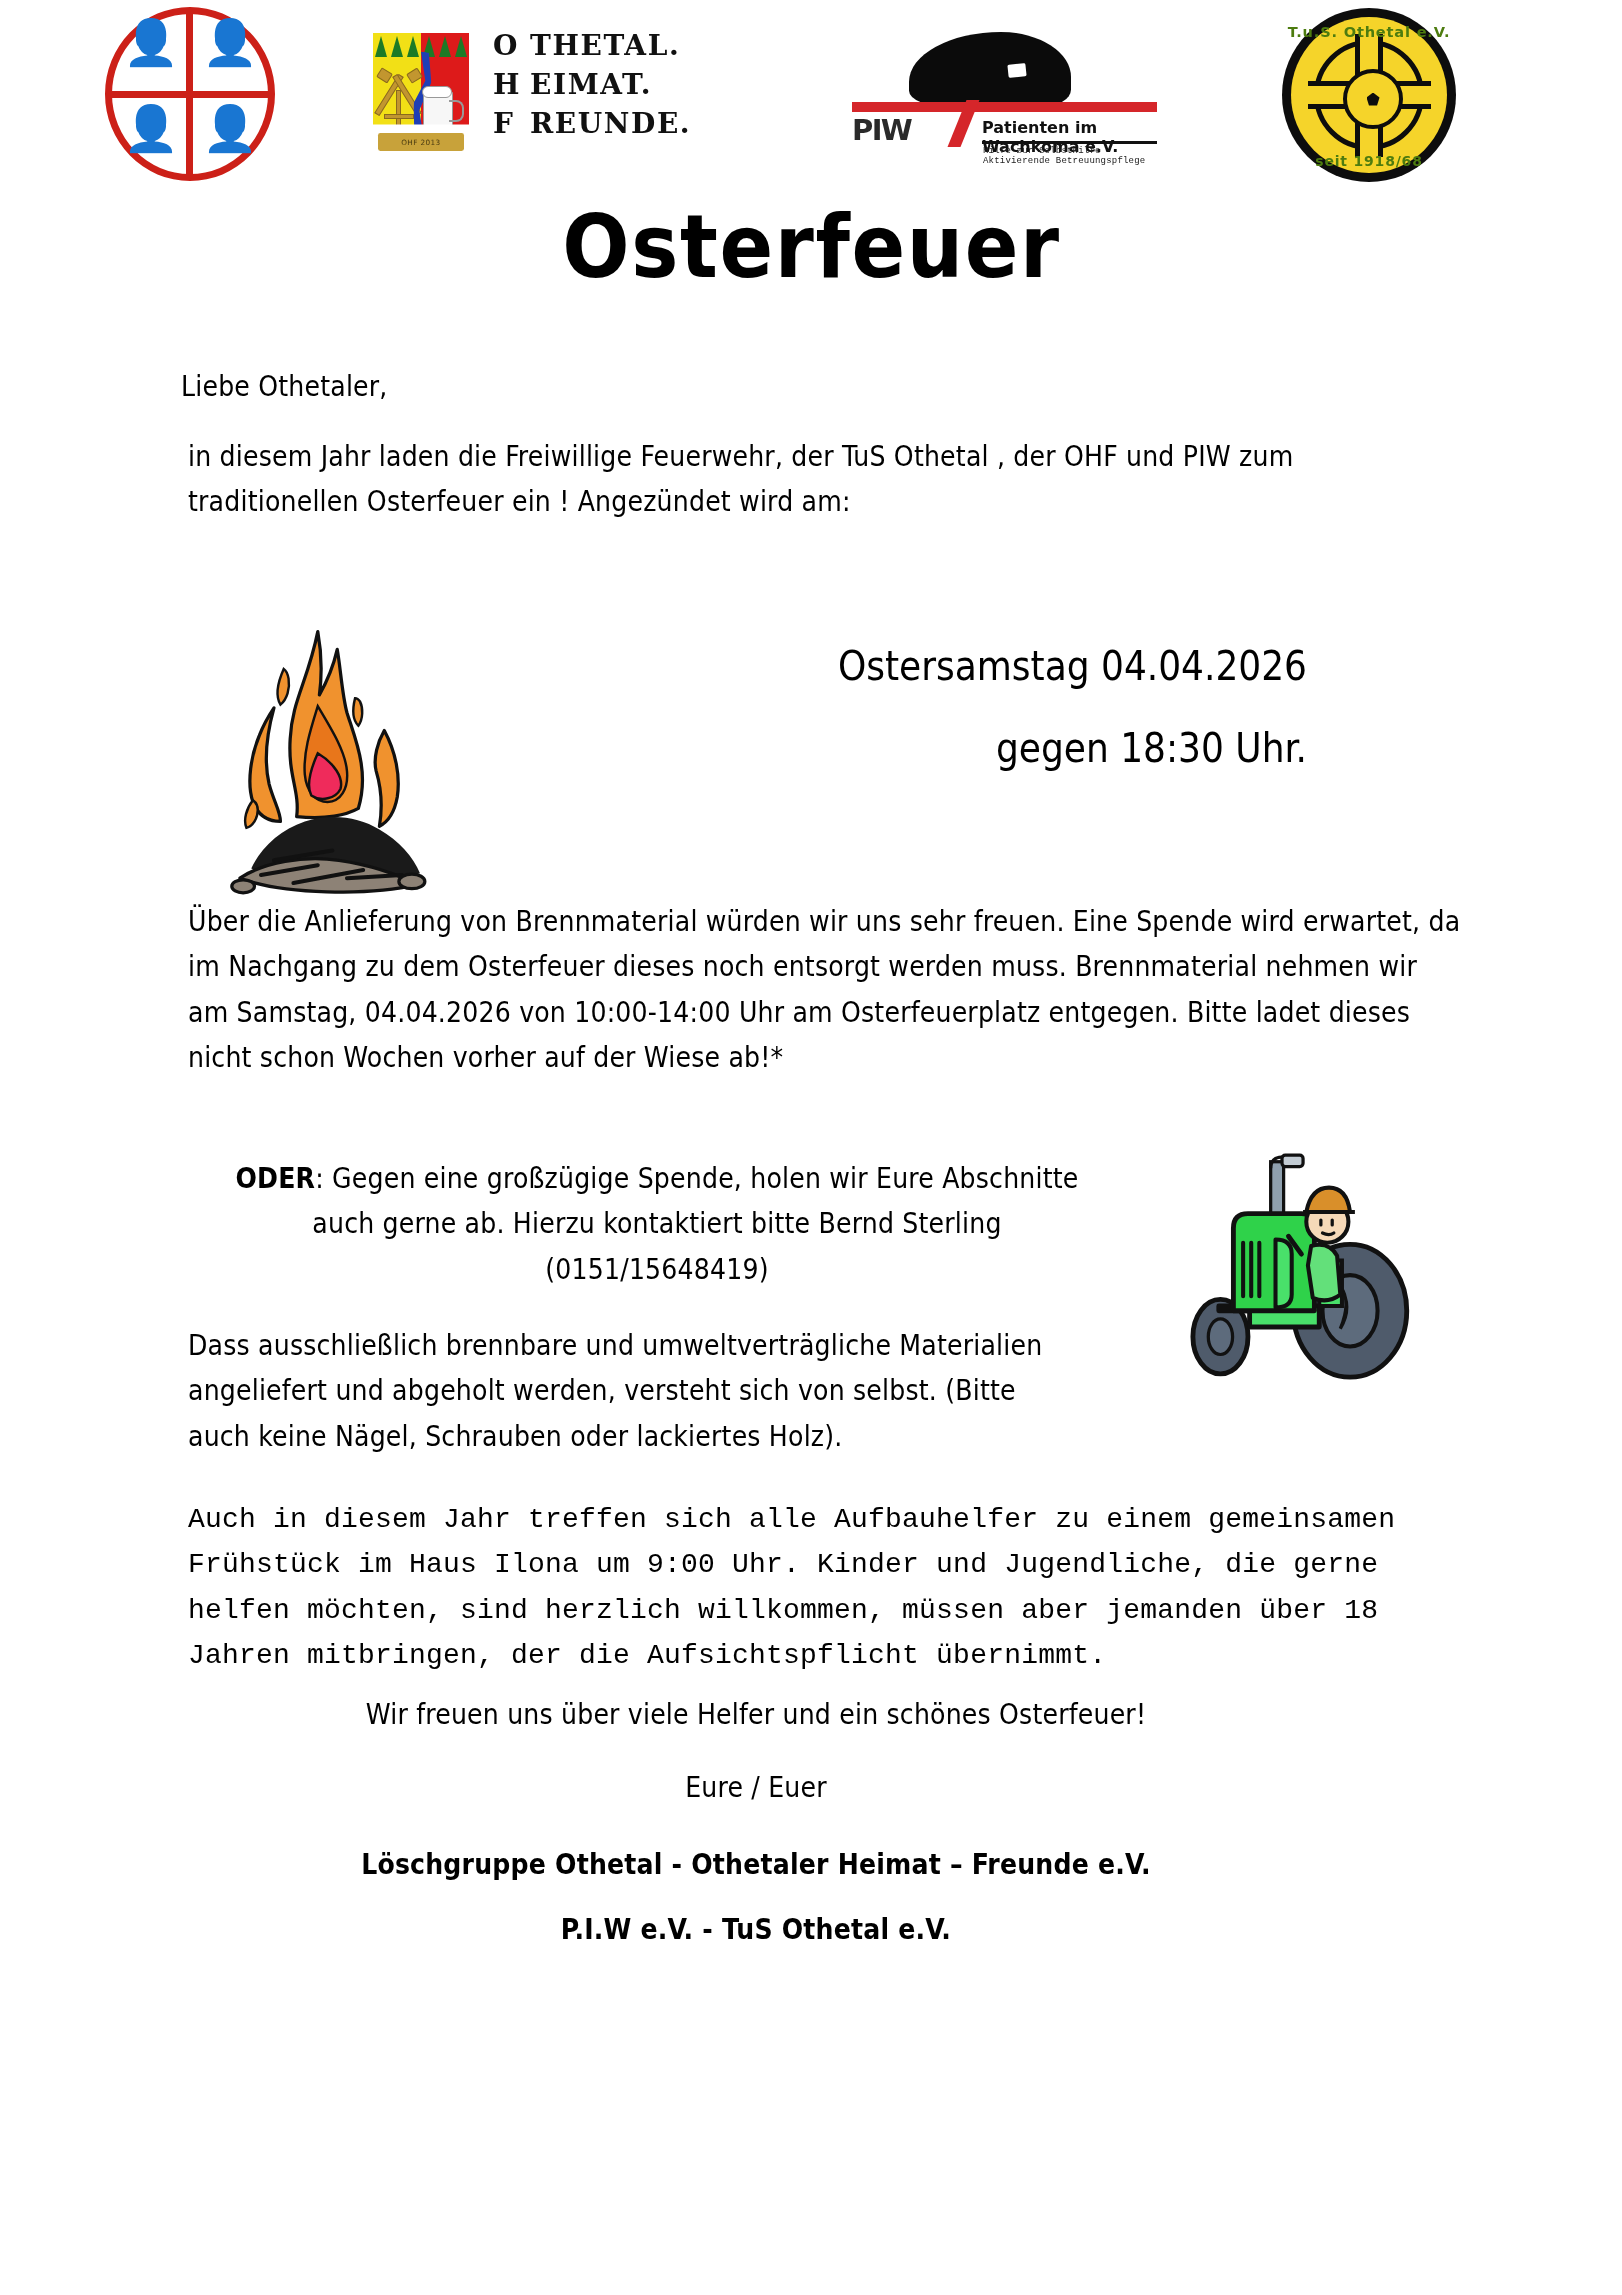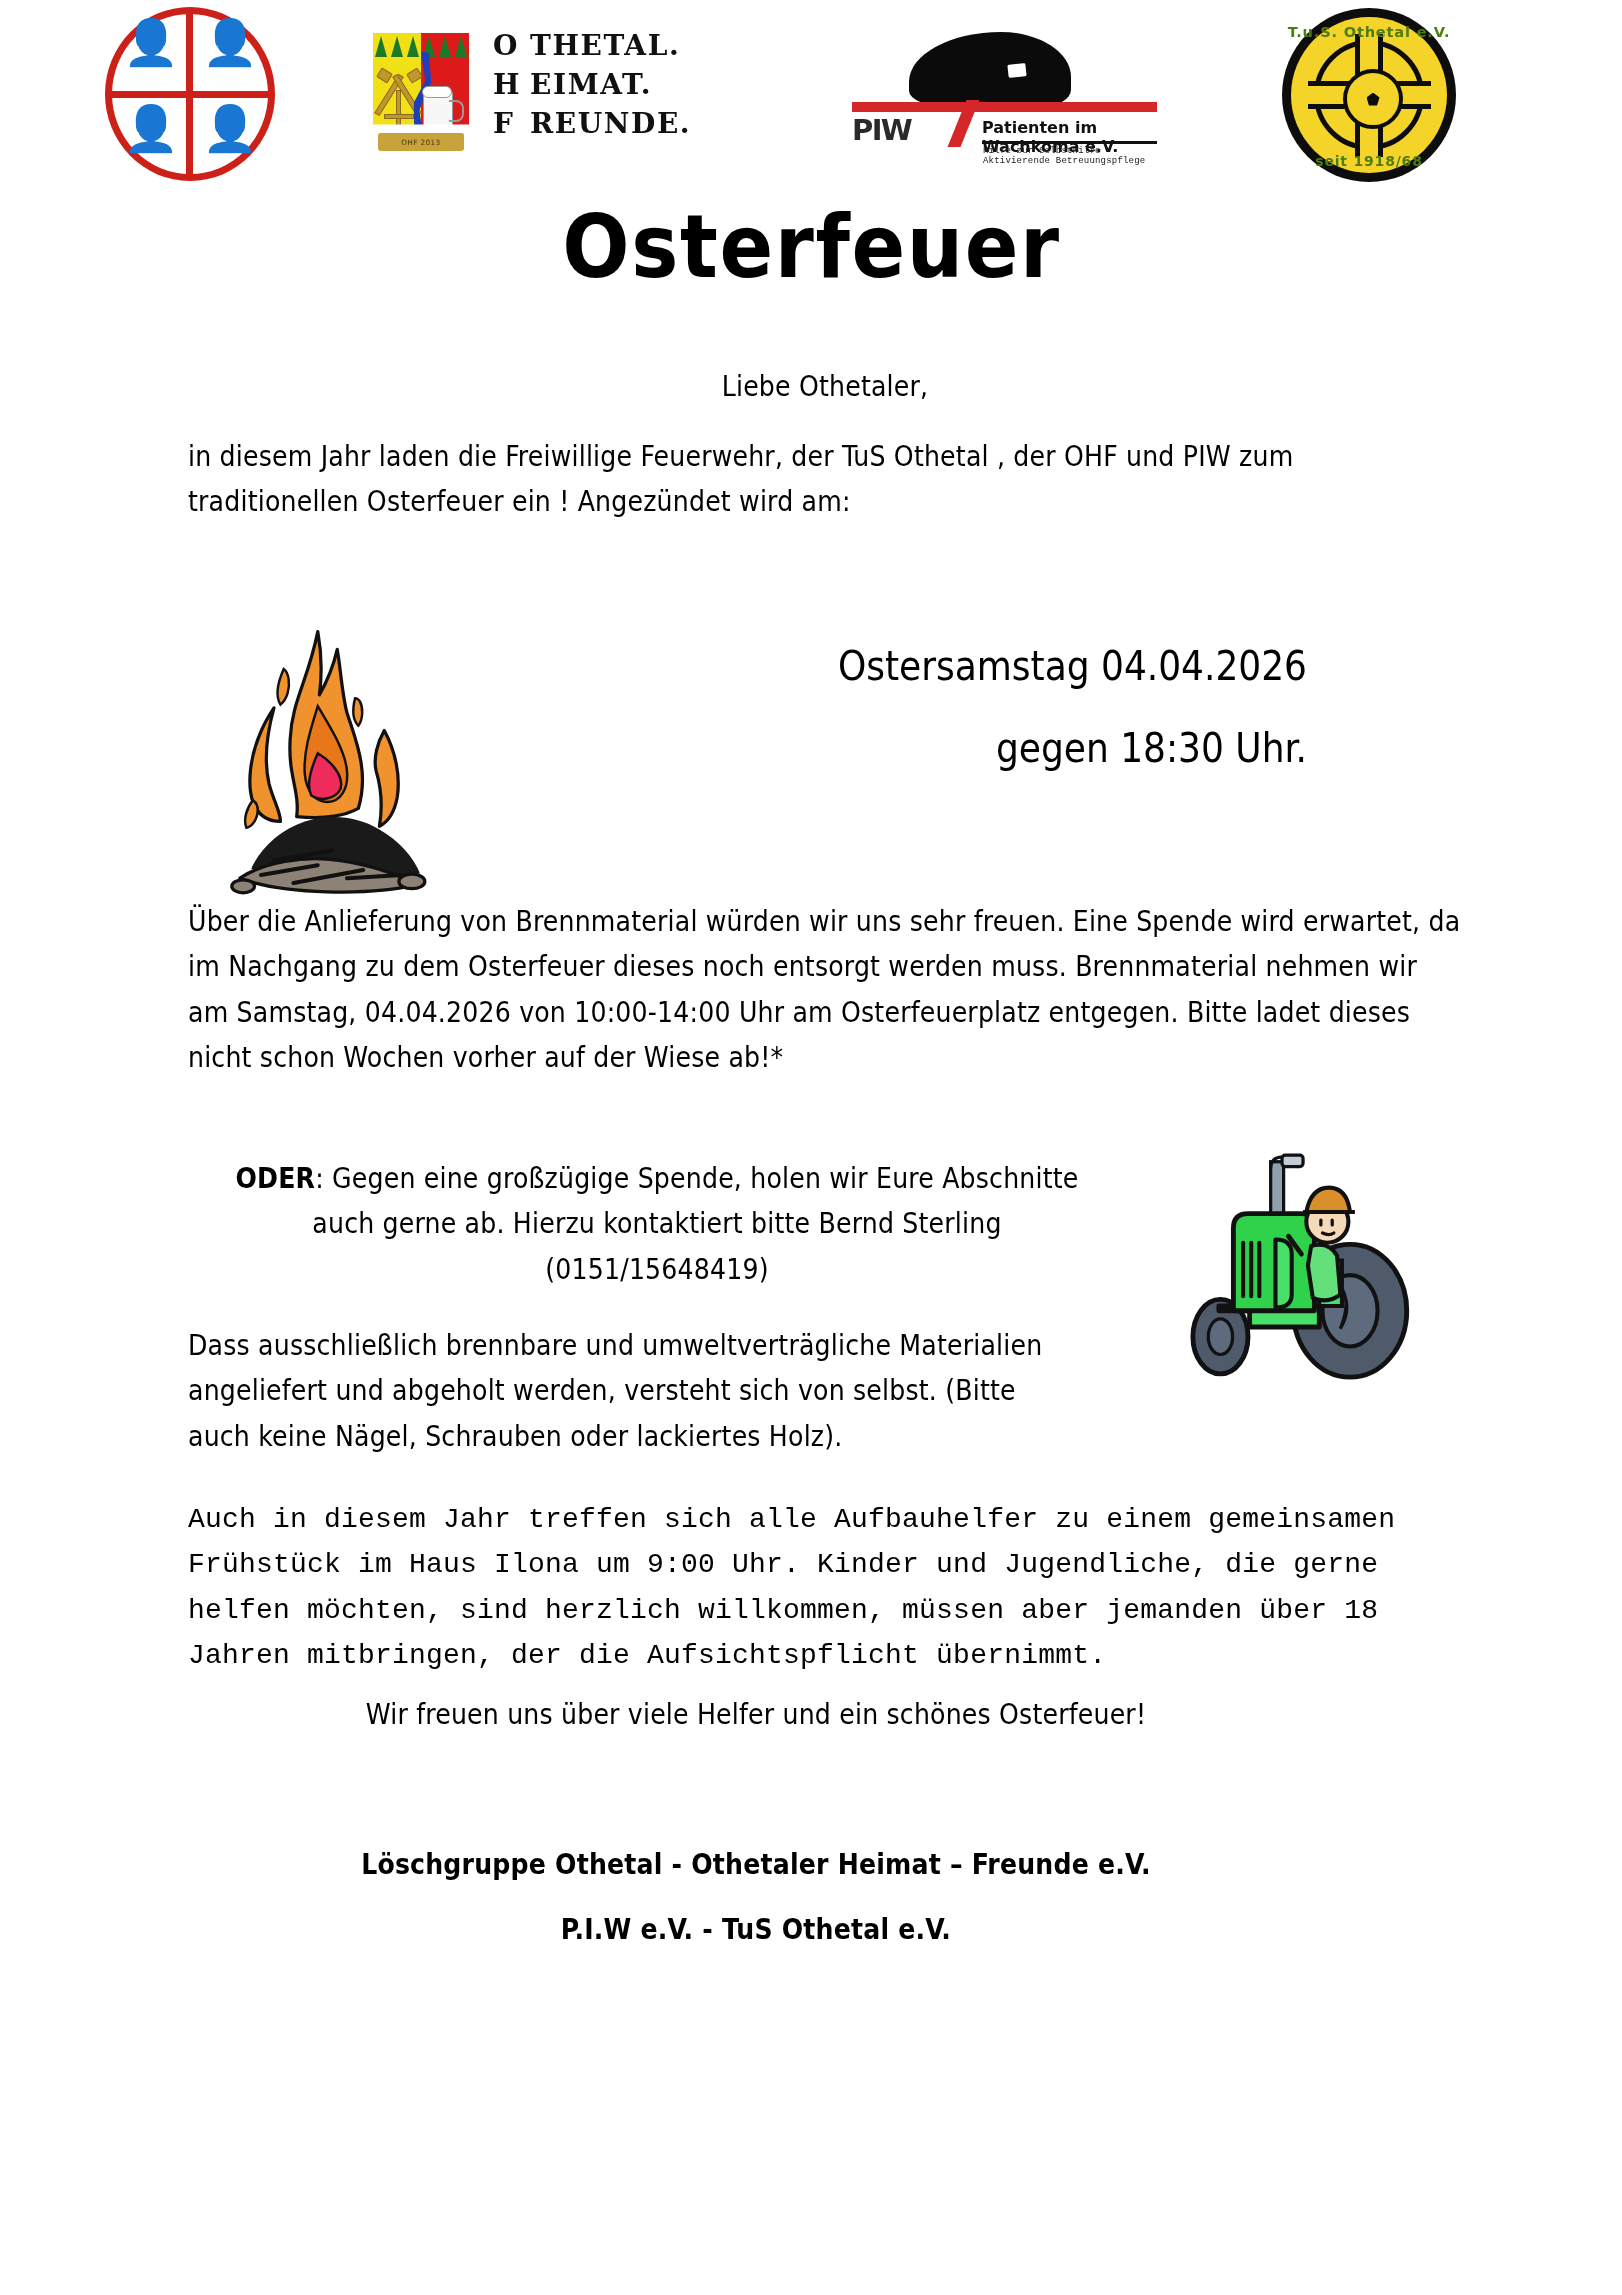--- a/index.html
+++ b/index.html
@@ -283,21 +283,21 @@
   
   .body-text {
     position: absolute;
     font-size: 28px;
     line-height: 1.62;
     letter-spacing: 0.2px;
     color: #000;
     font-family: "DejaVu Sans Condensed", "Liberation Sans Narrow", "Liberation Sans", sans-serif;
   }
 
-  #salutation  { left: 200px; top: 364px;  width: 1250px; text-align: center; }
+  #salutation  { left: 181px; top: 364px;  width: 1250px; }
   #intro       { left: 188px; top: 434px;  width: 1266px; }
 
   
   .date-block {
     position: absolute; left: 188px; top: 617px; width: 1266px; height: 292px;
   }
   .date-lines {
     position: absolute; left: 308px; top: 8px; width: 811px;
     text-align: right;
     font-size: 40px;
@@ -498,18 +498,19 @@
     <path d="M240 100 q8 4 14 0" stroke="#111" stroke-width="4" fill="none" stroke-linecap="round"></path>
 
     <path d="M214 126 L198 104" stroke="#111" stroke-width="6" stroke-linecap="round"></path>
   </svg>
 
   <div class="body-text" id="para-material">Dass ausschließlich brennbare und umweltverträgliche Materialien angeliefert und abgeholt werden, versteht sich von selbst. (Bitte auch keine Nägel, Schrauben oder lackiertes Holz).</div>
 
   <div class="body-text" id="para-fruehstueck">Auch in diesem Jahr treffen sich alle Aufbauhelfer zu einem gemeinsamen Frühstück im Haus Ilona um 9:00 Uhr. Kinder und Jugendliche, die gerne helfen möchten, sind herzlich willkommen, müssen aber jemanden über 18 Jahren mitbringen, der die Aufsichtspflicht übernimmt.</div>
 
   <div class="body-text" id="closing-1">Wir freuen uns über viele Helfer und ein schönes Osterfeuer!</div>
+  <div class="body-text" id="closing-2">Eure / Euer</div>
 
   <div class="body-text" id="sign-1">Löschgruppe Othetal  -  Othetaler Heimat – Freunde e.V.</div>
   <div class="body-text" id="sign-2">P.I.W e.V.  -  TuS Othetal e.V.</div>
 
 </div>
 
 
 </body></html>

